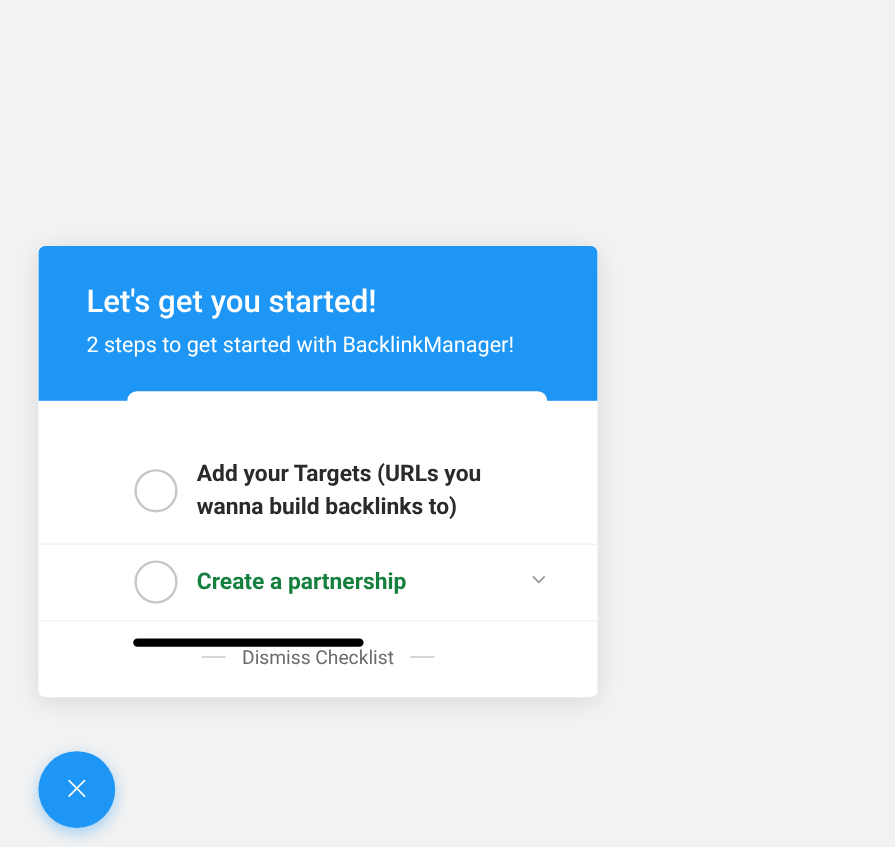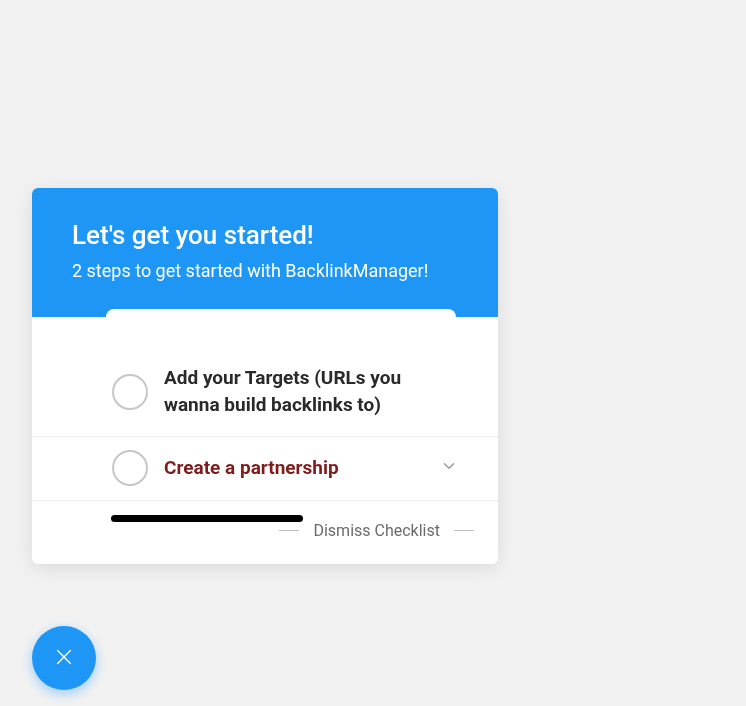--- a/index.html
+++ b/index.html
@@ -12,21 +12,21 @@
       font-family: -apple-system, BlinkMacSystemFont, "Segoe UI", Roboto, Helvetica, Arial, sans-serif;
       background: #f2f2f2;
       width: 746px;
       height: 706px;
       position: relative;
     }
     
     .checklist-card {
       position: absolute;
       left: 32px;
-      top: 188px;
+      top: 205px;
       width: 466px;
       background: #fff;
       border-radius: 6px;
       box-shadow: 0 4px 20px rgba(0,0,0,0.1);
       overflow: hidden;
     }
     
     .card-header {
       background: #1e96f5;
       padding: 32px 40px 36px 40px;
@@ -97,33 +97,33 @@
     .item-text {
       margin-left: 52px;
       font-size: 19px;
       line-height: 1.4;
       color: #2a2a2a;
       flex: 1;
       font-weight: bold;
     }
     
     .item-text.muted {
-      color: #7f1d1d;
+      color: #15803d;
     }
     
     .chevron {
       margin-left: auto;
       align-self: center;
       color: #9a9a9a;
     }
     
     .dismiss-row {
       display: flex;
       align-items: center;
-      justify-content: flex-end;
+      justify-content: center;
       gap: 14px;
       padding: 20px 24px 24px 24px;
       color: #6b6b6b;
     }
     
     .dismiss-line {
       width: 20px;
       height: 1px;
       background: #bcbcbc;
     }

